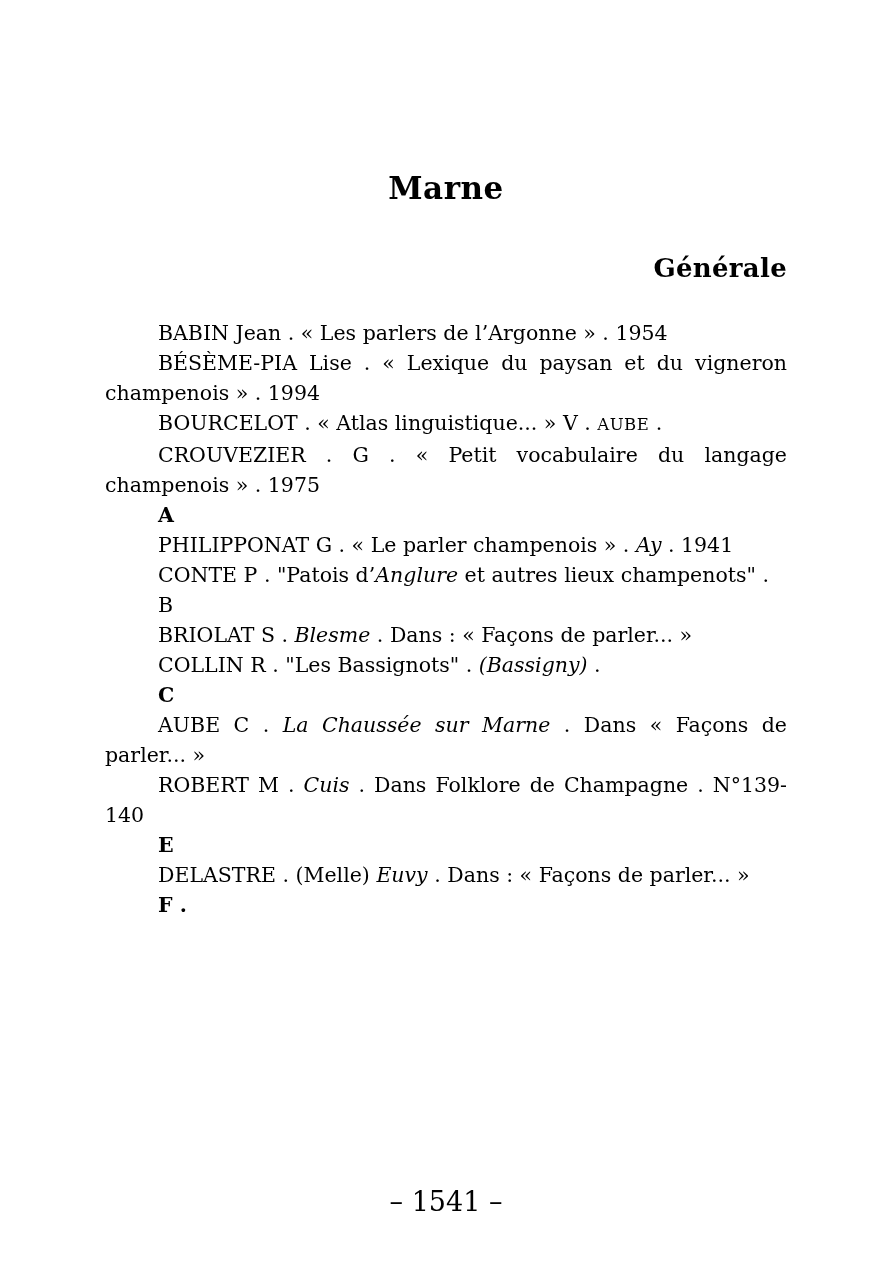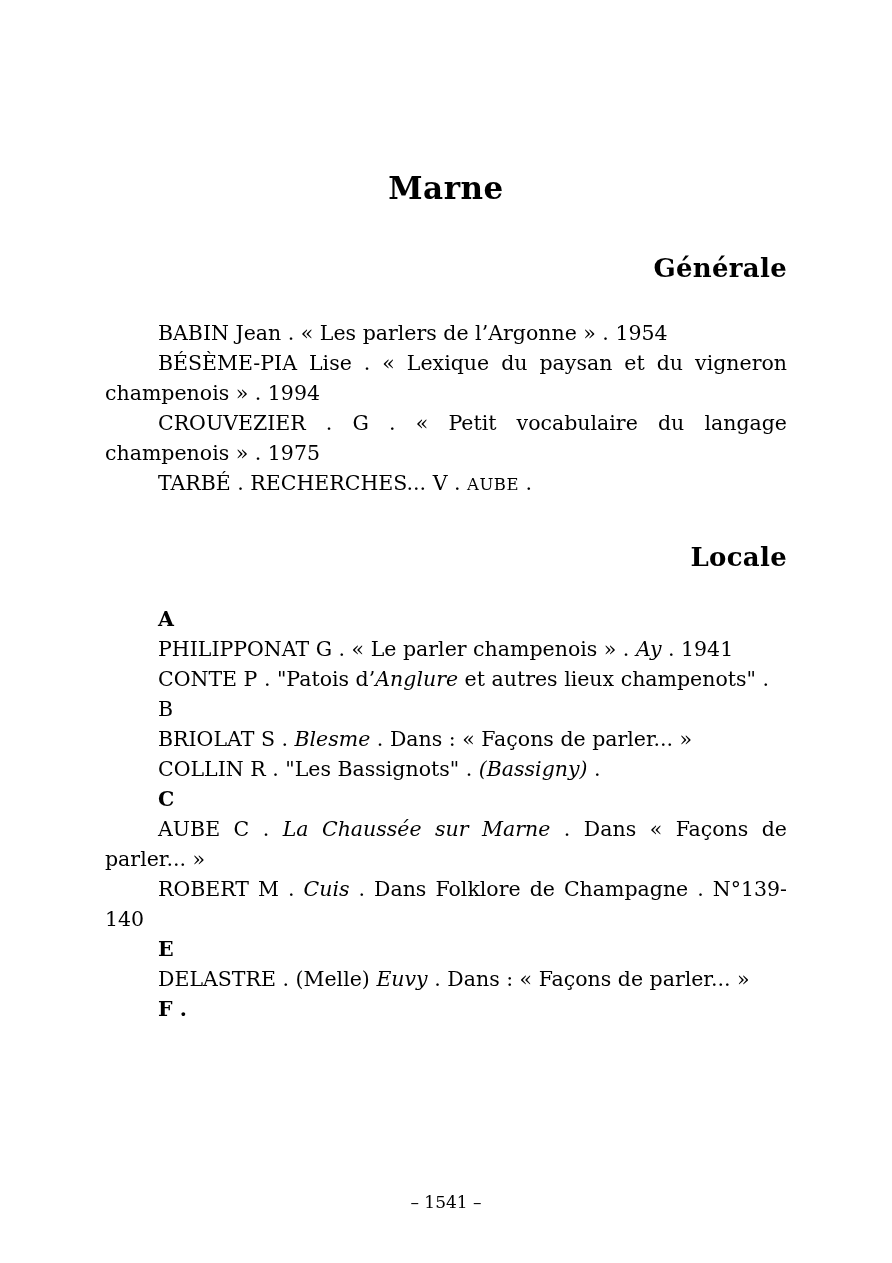--- a/index.html
+++ b/index.html
@@ -42,37 +42,36 @@
   }
   .entry .italic { font-style: italic; }
   .entry .smallcaps { font-size: 16.5px; letter-spacing: 0.5px; }
   .entry.letter-line.bold { font-weight: bold; }
   .page-number {
     position: absolute;
     top: 1188px;
     left: 0;
     right: 0;
     text-align: center;
-    font-size: 17px;
+    font-size: 27px;
     line-height: 28px;
   }
 </style>
 </head>
 <body>
 
 <div class="page">
   <div class="content">
     <h1 class="page-title">Marne</h1>
     <div>
         <h2 class="section-heading sec-0">Générale</h2>
         <p class="entry"><span>BABIN Jean . « Les parlers de l’Argonne » . 1954</span></p>
         <p class="entry"><span>BÉSÈME-PIA Lise . « Lexique du paysan et du vigneron champenois » . 1994</span></p>
+        <p class="entry"><span>BOURCELOT . « Atlas linguistique... » V . </span><span class="smallcaps">AUBE</span><span> .</span></p>
         <p class="entry"><span>CROUVEZIER . G . « Petit vocabulaire du langage champenois » . 1975</span></p>
-        <p class="entry"><span>TARBÉ . RECHERCHES... V . </span><span class="smallcaps">AUBE</span><span> .</span></p>
-        <h2 class="section-heading sec-1">Locale</h2>
         <p class="entry letter-line bold">A</p>
         <p class="entry"><span>PHILIPPONAT G . « Le parler champenois » . </span><span class="italic">Ay</span><span> . 1941</span></p>
         <p class="entry"><span>CONTE P . "Patois d’</span><span class="italic">Anglure</span><span> et autres lieux champenots" .</span></p>
         <p class="entry letter-line">B</p>
         <p class="entry"><span>BRIOLAT S . </span><span class="italic">Blesme</span><span> . Dans : « Façons de parler... »</span></p>
         <p class="entry"><span>COLLIN R . "Les Bassignots" . </span><span class="italic">(Bassigny)</span><span> .</span></p>
         <p class="entry letter-line bold">C</p>
         <p class="entry"><span>AUBE C . </span><span class="italic">La Chaussée sur Marne</span><span> . Dans « Façons de parler... »</span></p>
         <p class="entry"><span>ROBERT M . </span><span class="italic">Cuis</span><span> . Dans Folklore de Champagne . N°139-140</span></p>
         <p class="entry letter-line bold">E</p>

